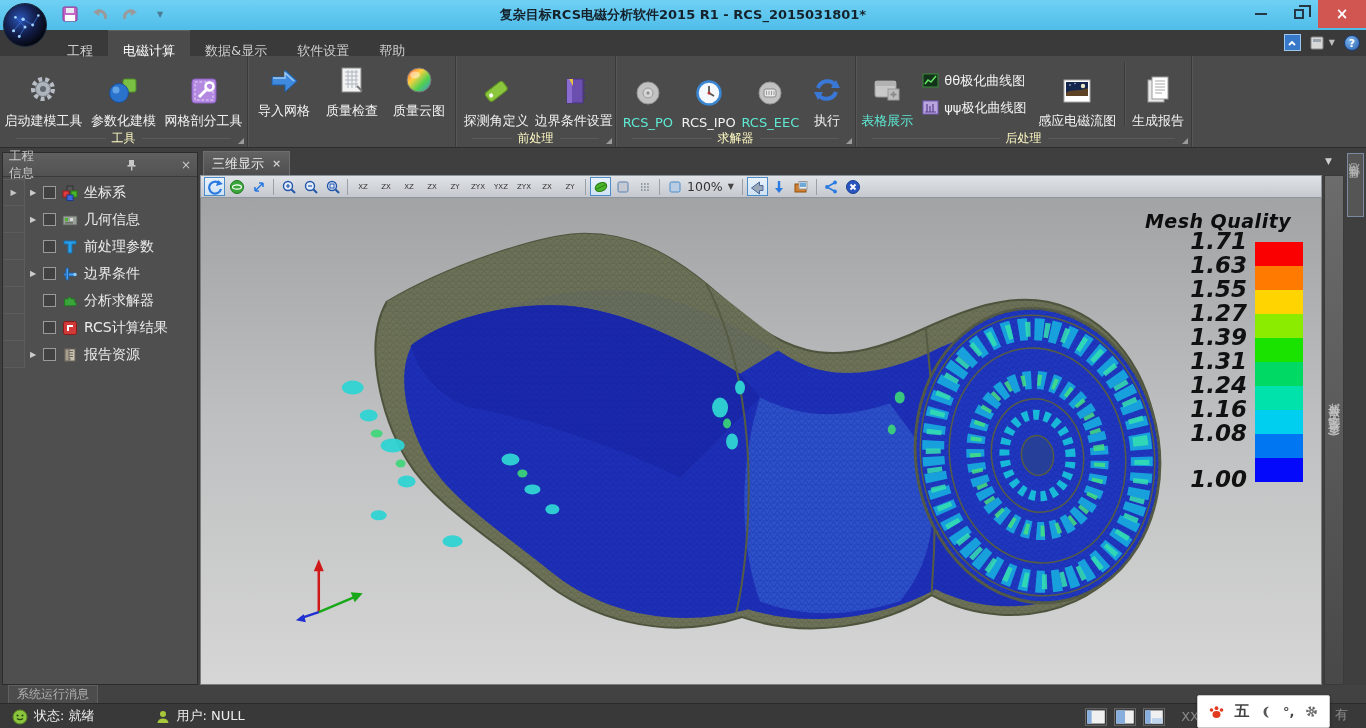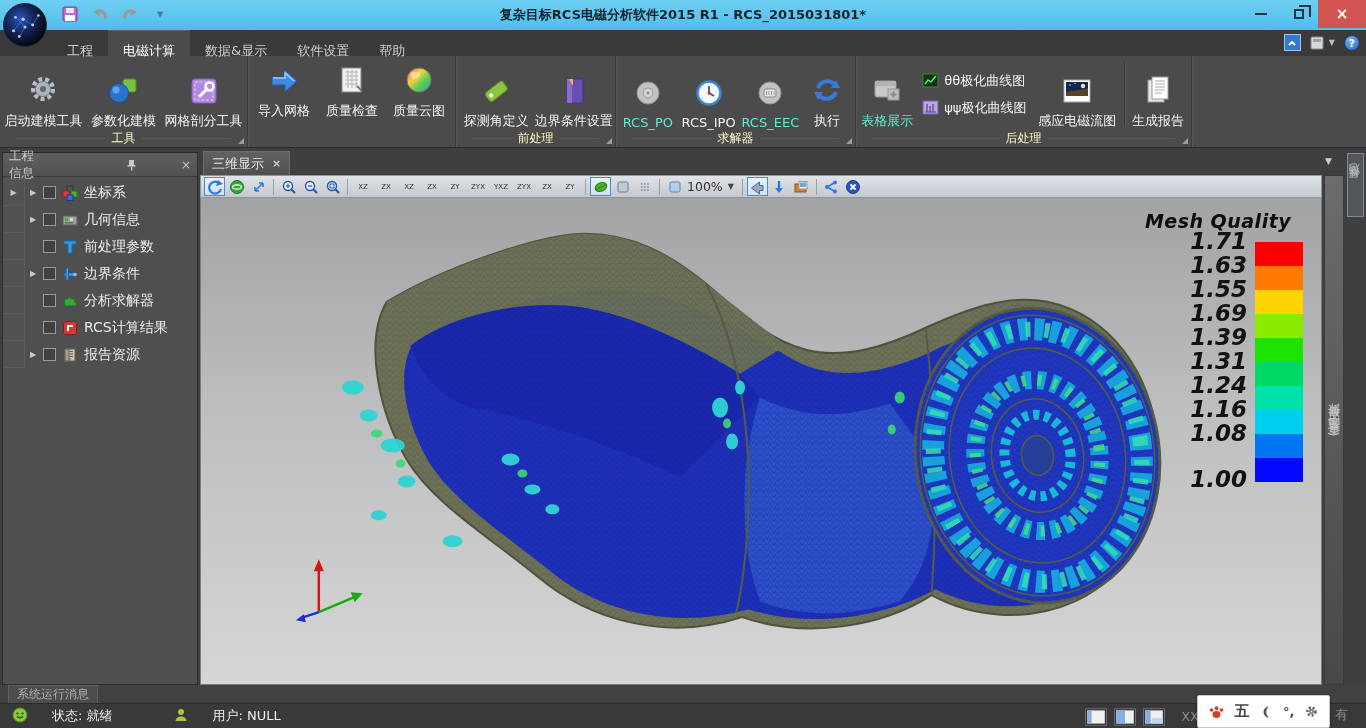--- a/index.html
+++ b/index.html
@@ -100,21 +100,21 @@
   
   .right-strip { position:absolute; left:1324px; top:175px; width:20px; height:510px; background:linear-gradient(180deg,#6c6c6c,#484848); border:1px solid #3a3a3a; display:flex; align-items:center; justify-content:center; }
   .vtext { writing-mode:vertical-rl; transform:rotate(180deg); color:#c2c2c2; font-size:12px; letter-spacing:2px; white-space:nowrap; }
   .prop-tab { position:absolute; left:1347px; top:153px; width:17px; height:64px; background:#555; border:1px solid #7a8aa0; display:flex; align-items:center; justify-content:center; }
   .prop-tab .vtext { font-size:11px; color:#b4b4b4; letter-spacing:1px; }
 
   
   .bottombar { position:absolute; left:0; top:685px; width:1366px; height:18px; background:#424242; }
   .btab { position:absolute; left:8px; top:0; height:32px; padding:0 8px; background:#4c4c4c; border:1px solid #5f5f5f; border-bottom:none; color:#b2b2b2; font-size:12px; line-height:17px; }
   .statusbar { position:absolute; left:0; top:703px; width:1366px; height:25px; background:#393939; border-top:1px solid #2a2a2a; display:flex; align-items:center; color:#ededed; }
-  .sb-item { display:flex; align-items:flex-start; gap:24px; margin-left:12px; font-size:13px; }
+  .sb-item { display:flex; align-items:flex-end; gap:6px; margin-left:12px; font-size:13px; }
   .sb-right { position:absolute; right:0; top:0; height:25px; display:flex; align-items:center; }
   .layout-btns { display:flex; gap:7px; margin-right:16px; }
   .lb { width:22px; height:18px; }
   .brand { color:#8b8b8b; font-size:13px; margin-right:4px; }
   .ime { position:absolute; right:36px; bottom:0px; width:133px; height:33px; background:#fff; border:1px solid #c9c9c9; border-radius:2px; box-shadow:0 1px 3px rgba(0,0,0,.4); display:flex; align-items:center; justify-content:space-evenly; z-index:50; }
   .ime .wubi { color:#444; font-size:15px; font-weight:bold; }
   .ime .punct { color:#444; font-size:13px; font-weight:bold; }
   .brand-right { position:absolute; right:18px; bottom:4px; color:#8b8b8b; font-size:13px; }
 </style>
 </head>
@@ -736,21 +736,21 @@
     </g>
   </svg>
 
   <div class="legend">
     <div class="legend-title">Mesh Quality</div>
     <div class="legend-body">
       <div class="legend-labels">
         <span class="llabel" style="top:0px;">1.71</span>
         <span class="llabel" style="top:24px;">1.63</span>
         <span class="llabel" style="top:48px;">1.55</span>
-        <span class="llabel" style="top:72px;">1.69</span>
+        <span class="llabel" style="top:72px;">1.27</span>
         <span class="llabel" style="top:96px;">1.39</span>
         <span class="llabel" style="top:120px;">1.31</span>
         <span class="llabel" style="top:144px;">1.24</span>
         <span class="llabel" style="top:168px;">1.16</span>
         <span class="llabel" style="top:192px;">1.08</span>
         <span class="llabel" style="top:238px;">1.00</span>
       </div>
       <div class="legend-bands">
         <div class="lband" style="background: rgb(251, 0, 0);"></div>
         <div class="lband" style="background: rgb(255, 122, 0);"></div>

